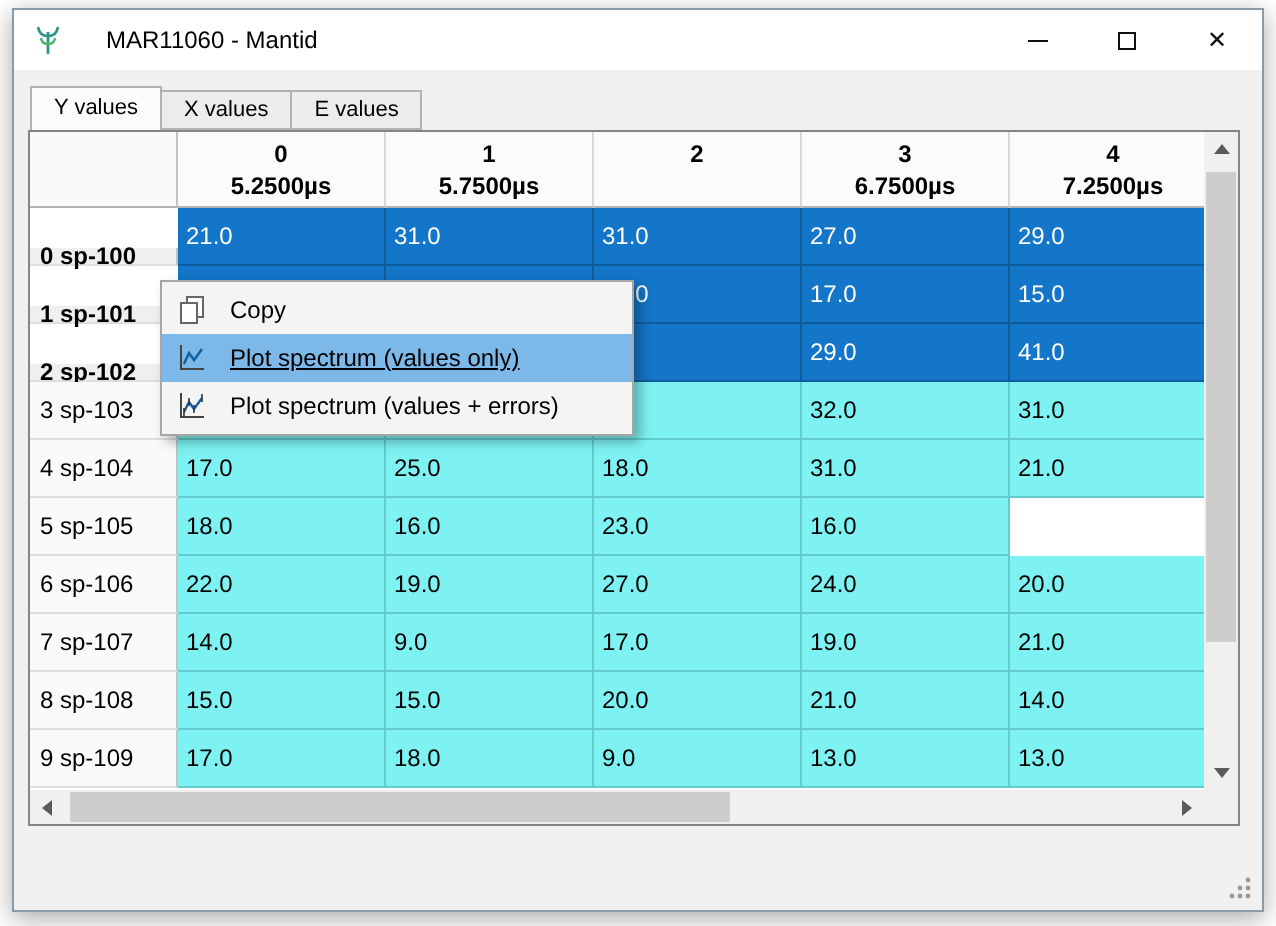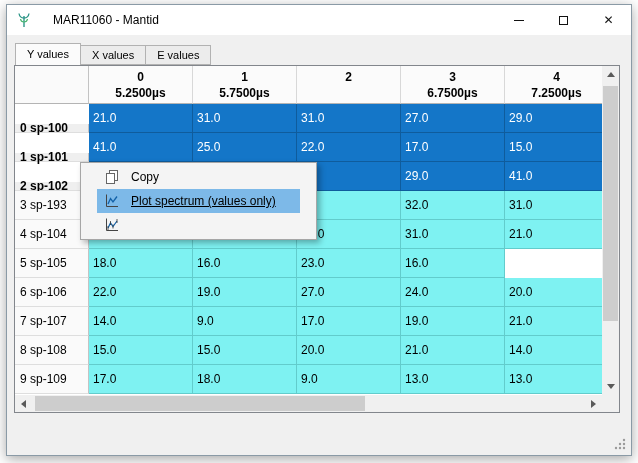--- a/index.html
+++ b/index.html
@@ -54,22 +54,22 @@
   .tri-up   { width:0; height:0; border-left:4px solid transparent; border-right:4px solid transparent; border-bottom:5px solid #5a5a5a; }
   .tri-down { width:0; height:0; border-left:4px solid transparent; border-right:4px solid transparent; border-top:5px solid #5a5a5a; }
   .tri-left { width:0; height:0; border-top:4px solid transparent; border-bottom:4px solid transparent; border-right:5px solid #5a5a5a; }
   .tri-right{ width:0; height:0; border-top:4px solid transparent; border-bottom:4px solid transparent; border-left:5px solid #5a5a5a; }
   .vthumb { position:absolute; left:1px; right:1px; top:20px; height:235px; background:#cdcdcd; }
   .hthumb { position:absolute; top:1px; bottom:1px; left:20px; width:330px; background:#cdcdcd; }
 
   .resize-grip { position:absolute; right:4px; bottom:4px; width:14px; height:14px; }
 
   
-  .context-menu { position:absolute; left:80px; top:162px; width:237px; z-index:10;
-                  background:#f4f4f4; border:1px solid #a6a6a6; padding:2px 16px;
+  .context-menu { position:absolute; left:80px; top:140px; width:237px; z-index:10;
+                  background:#f4f4f4; border:1px solid #a6a6a6; padding:2px 0;
                   box-shadow:3px 3px 6px rgba(0,0,0,0.30); }
   .menu-item { height:24px; display:flex; align-items:center; font-size:12px; color:#000; }
   .menu-item.highlighted { background:#7db9e8;text-decoration:underline; }
   .mi-icon { width:22px; margin-left:4px; display:flex; justify-content:center; align-items:center; }
   .mi-label { margin-left:8px; white-space:nowrap; }
 </style>
 </head>
 <body>
 
 <div class="window">
@@ -144,21 +144,21 @@
         </div>
         <div class="trow selected">
           <div class="rowh">2 sp-102</div>
           <div class="cell"></div>
           <div class="cell"></div>
           <div class="cell"></div>
           <div class="cell">29.0</div>
           <div class="cell">41.0</div>
         </div>
         <div class="trow">
-          <div class="rowh">3 sp-193</div>
+          <div class="rowh">3 sp-103</div>
           <div class="cell"></div>
           <div class="cell"></div>
           <div class="cell"></div>
           <div class="cell">32.0</div>
           <div class="cell">31.0</div>
         </div>
         <div class="trow">
           <div class="rowh">4 sp-104</div>
           <div class="cell">17.0</div>
           <div class="cell">25.0</div>
@@ -263,14 +263,15 @@
       <span class="mi-label">Plot spectrum (values only)</span>
     </div>
     <div class="menu-item">
       <span class="mi-icon">
         <svg width="16" height="16" viewBox="0 0 16 16">
           <path d="M2.5 1.5 V13.5 H14" fill="none" stroke="#444"></path>
           <polyline points="4,11 6.5,6 9,9.5 13,4" fill="none" stroke="#1261a8" stroke-width="1.2"></polyline>
           <path d="M4 9 v4 M6.5 4 v4 M9 7.5 v4 M13 2 v4" stroke="#333" stroke-width="0.8" fill="none"></path>
         </svg>
       </span>
+      <span class="mi-label">Plot spectrum (values + errors)</span>
     </div>
   </div>
 
 </body></html>

